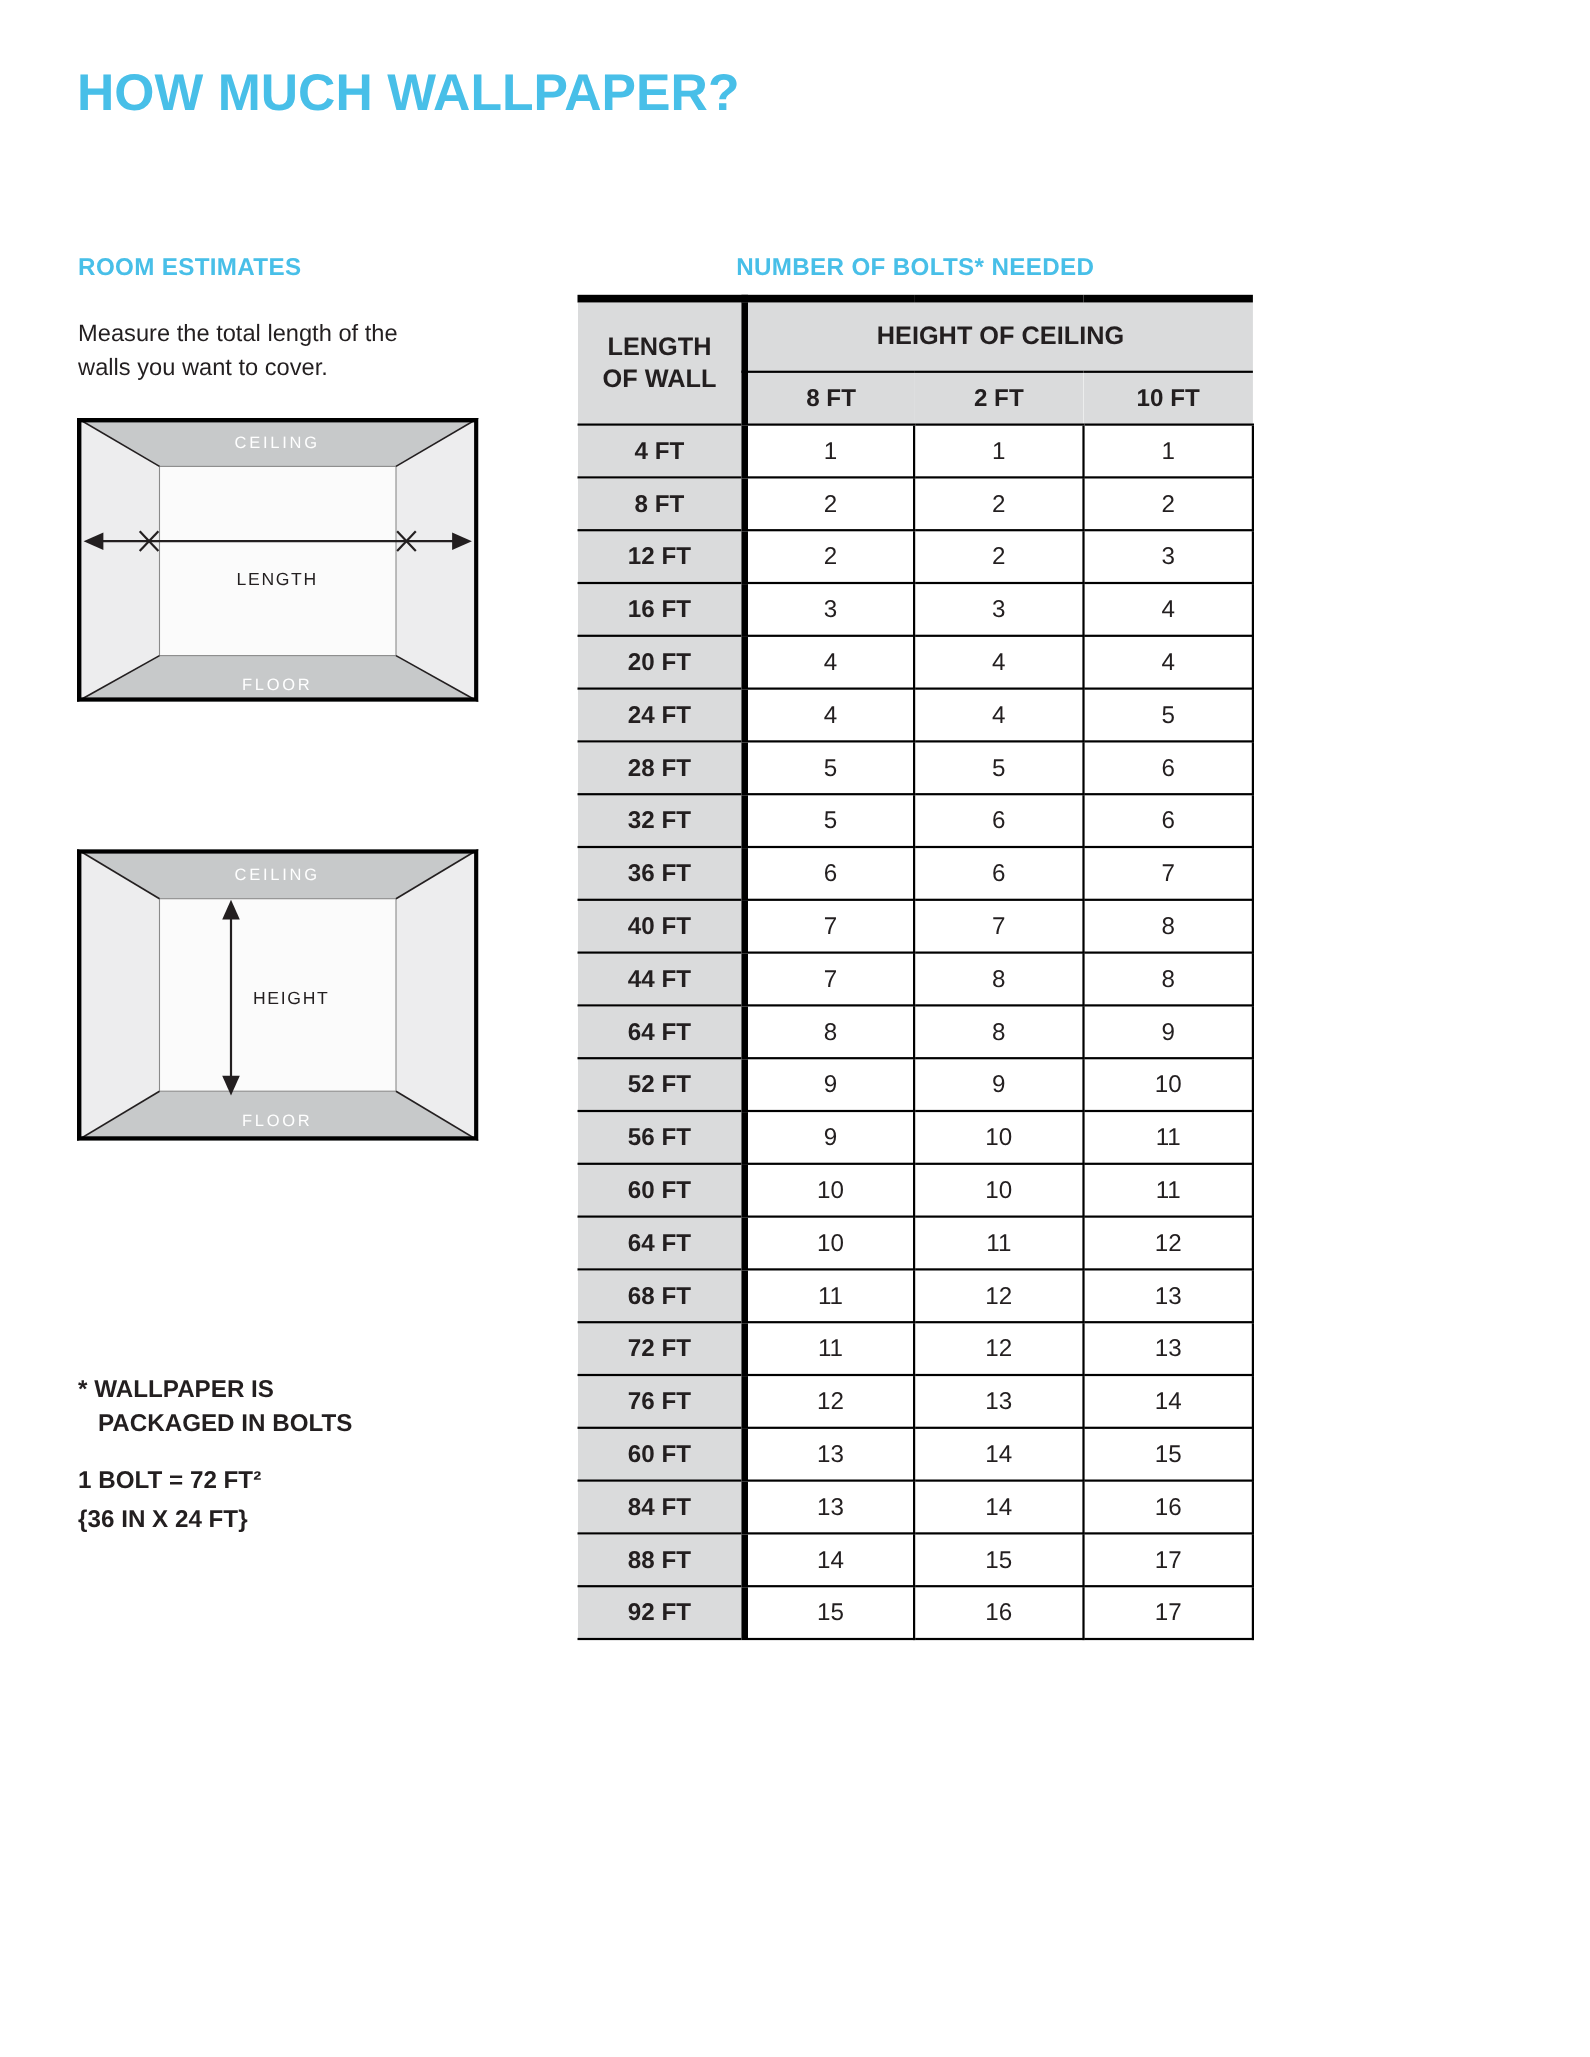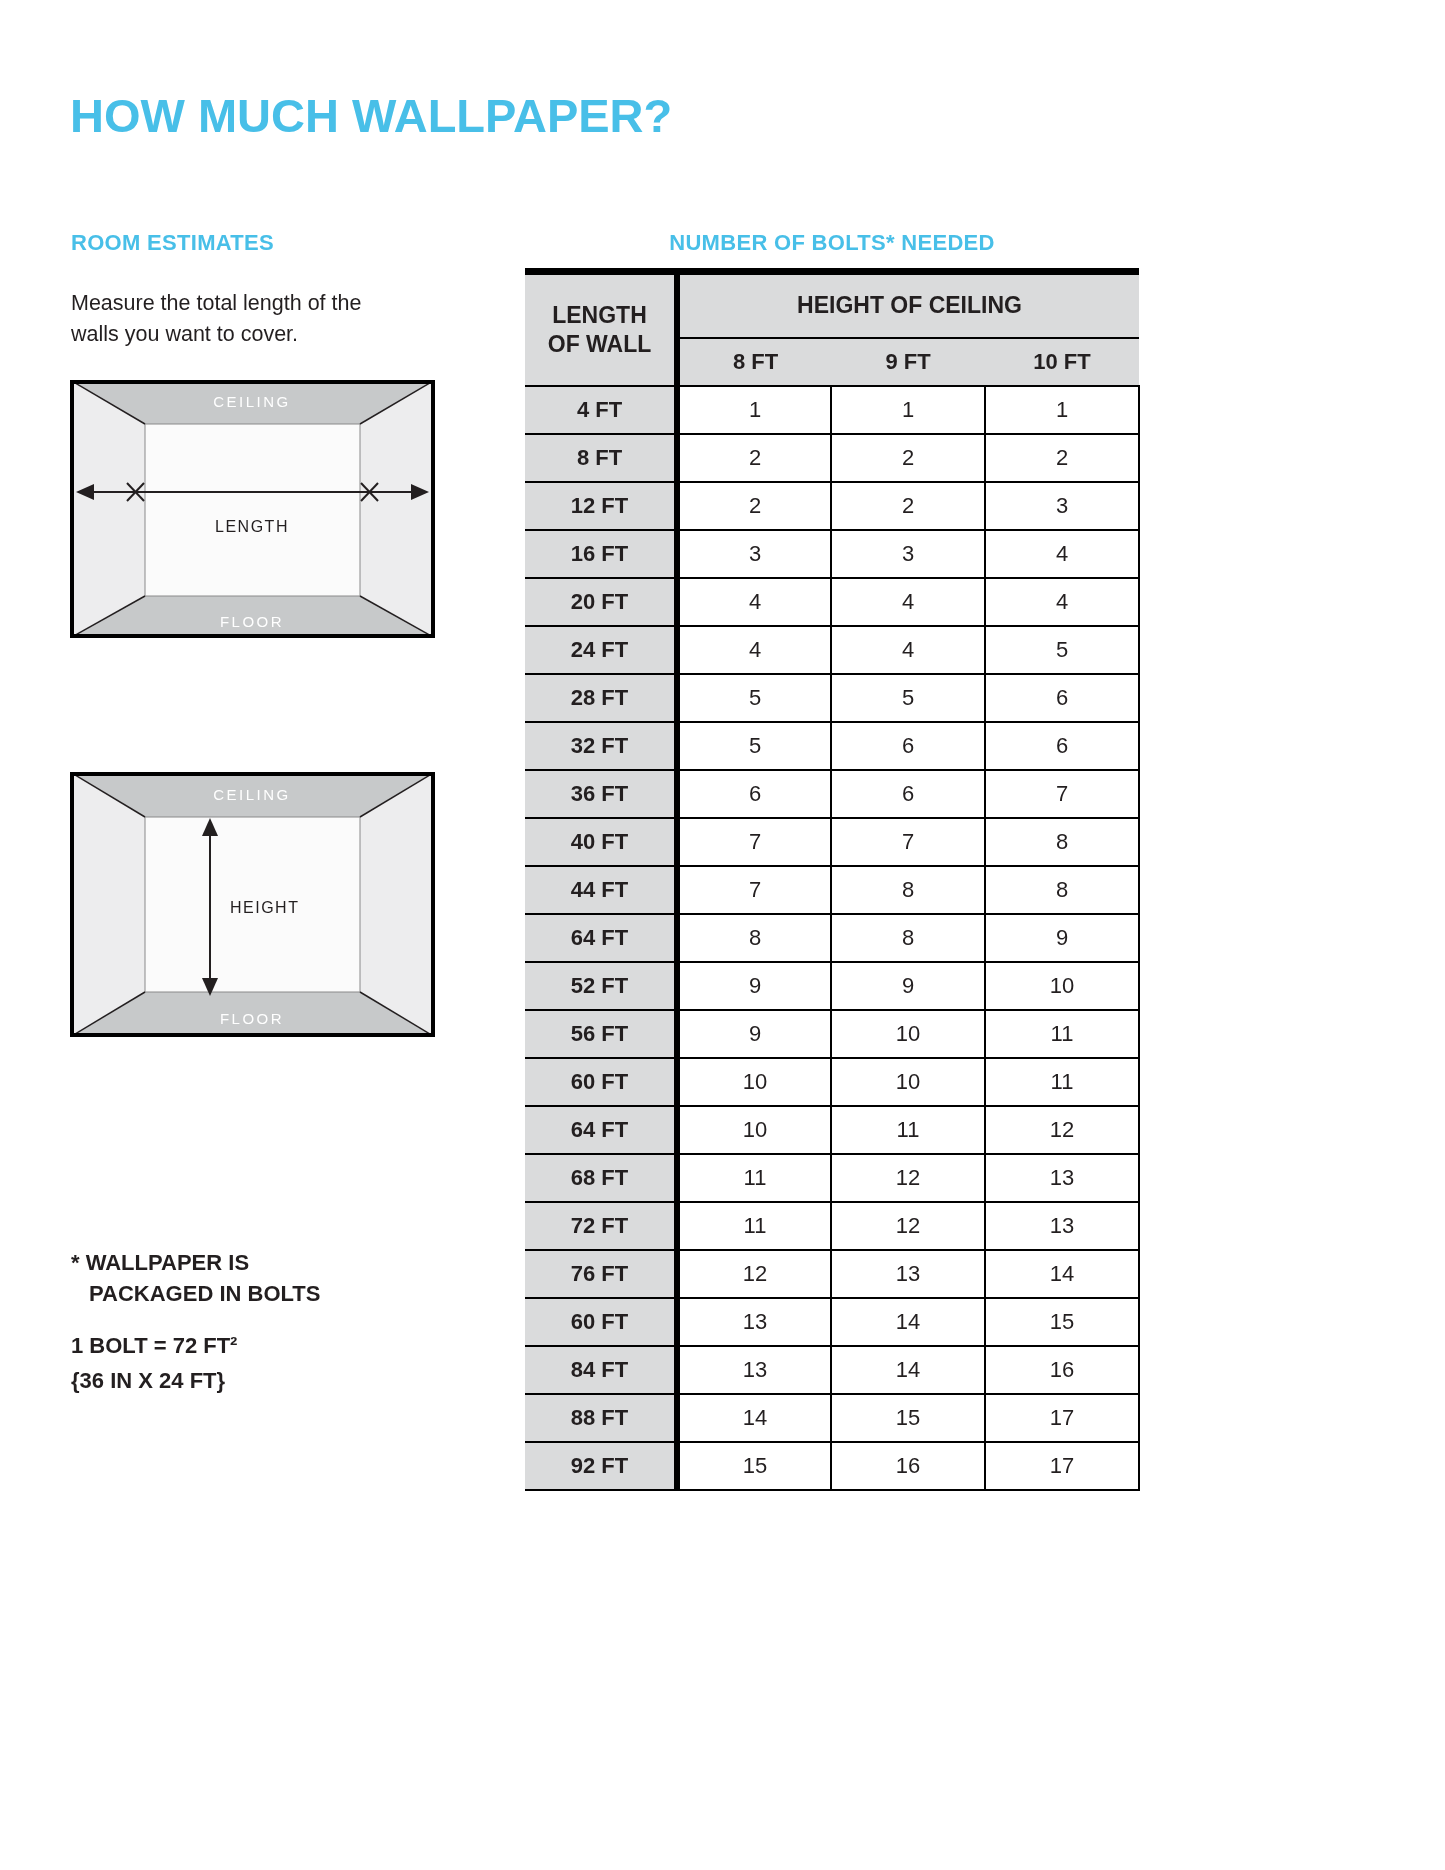--- a/index.html
+++ b/index.html
@@ -1,20 +1,20 @@
 <!DOCTYPE html>
 <html style="--accent: #48BFE8; --gray: #DADBDC; --ink: #231F20;"><head>
 <meta charset="utf-8">
 <style>
   * { margin:0; padding:0; box-sizing:border-box; }
   :root { --accent:#48BFE8; --gray:#DADBDC; --ink:#231F20; }
   body { font-family:"Liberation Sans", sans-serif; background:#ffffff; color:var(--ink); }
   .page { position:relative; width:1445px; height:1870px; background:#ffffff; overflow:hidden; }
 
-  .title { position:absolute; left:70px; top:56px; font-size:47px; font-weight:bold; color:var(--accent); letter-spacing:0px;margin-top:32px; }
+  .title { position:absolute; left:70px; top:56px; font-size:47px; font-weight:bold; color:var(--accent); letter-spacing:0px; }
 
   .section-heading { font-size:22px; font-weight:bold; color:var(--accent); letter-spacing:0.3px; }
   .left-heading { position:absolute; left:71px; top:230px; }
 
   .step { position:absolute; left:71px; font-size:21.5px; line-height:31px; color:var(--ink); }
   .step1 { top:288px; width:300px; }
   .step2 { top:682px; width:235px; }
   .step3 { top:1075px; width:315px; }
 
   .diagram { position:absolute; left:70px; }
@@ -126,21 +126,21 @@
       <thead>
         <tr>
           <th class="corner-cell" rowspan="2">
             <span class="block">LENGTH</span>
             <span class="block">OF WALL</span>
           </th>
           <th class="group-cell" colspan="3">HEIGHT OF CEILING</th>
         </tr>
         <tr>
           <th class="ft-cell">8 FT</th>
-          <th class="ft-cell">9 FT</th>
+          <th class="ft-cell">2 FT</th>
           <th class="ft-cell">10 FT</th>
         </tr>
       </thead>
       <tbody>
           <tr>
             <td class="row-label">4 FT</td>
             <td>1</td>
             <td>1</td>
             <td>1</td>
           </tr>

